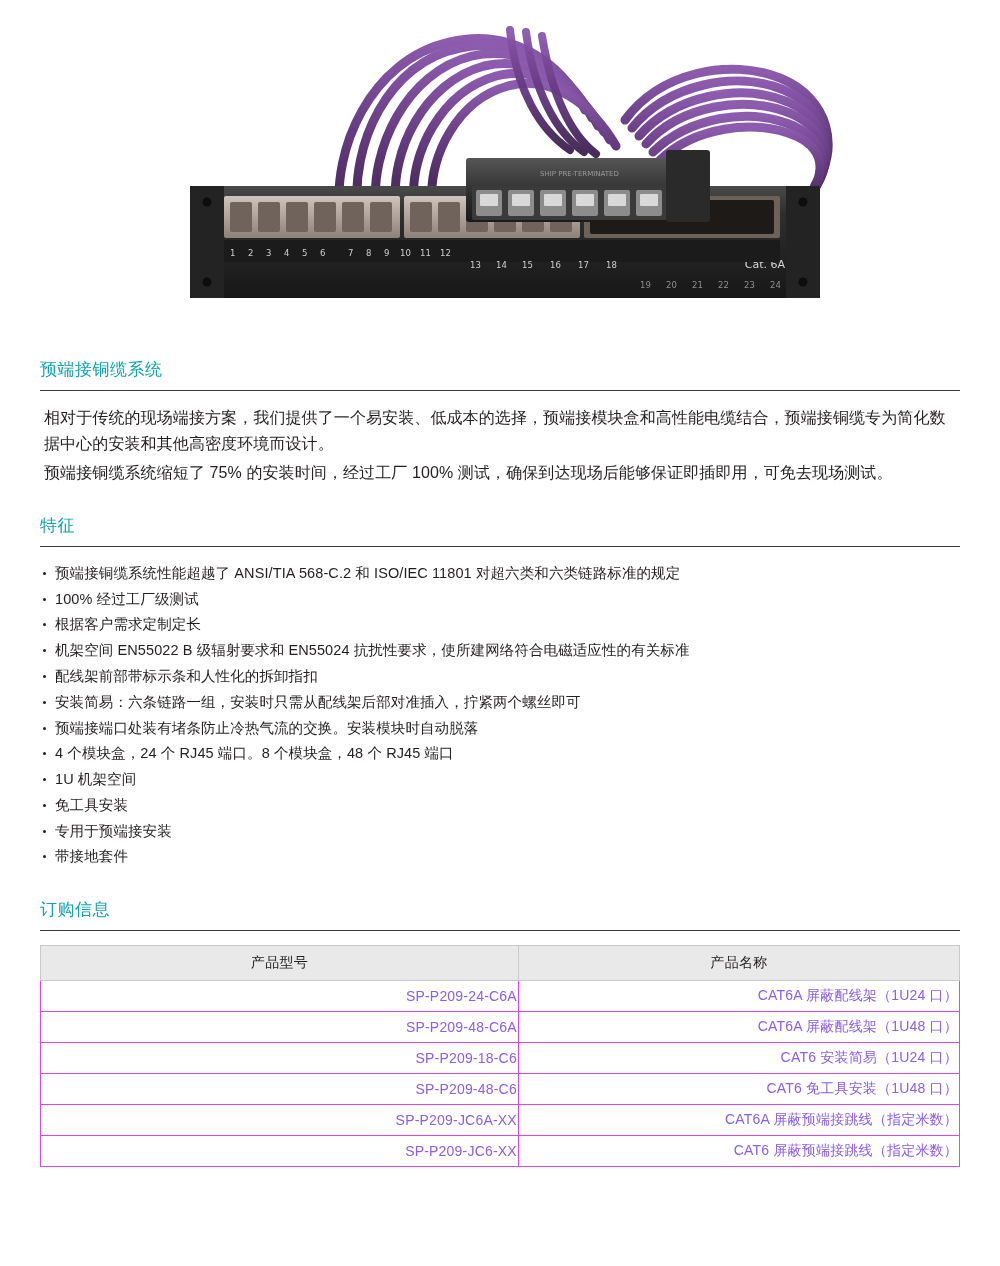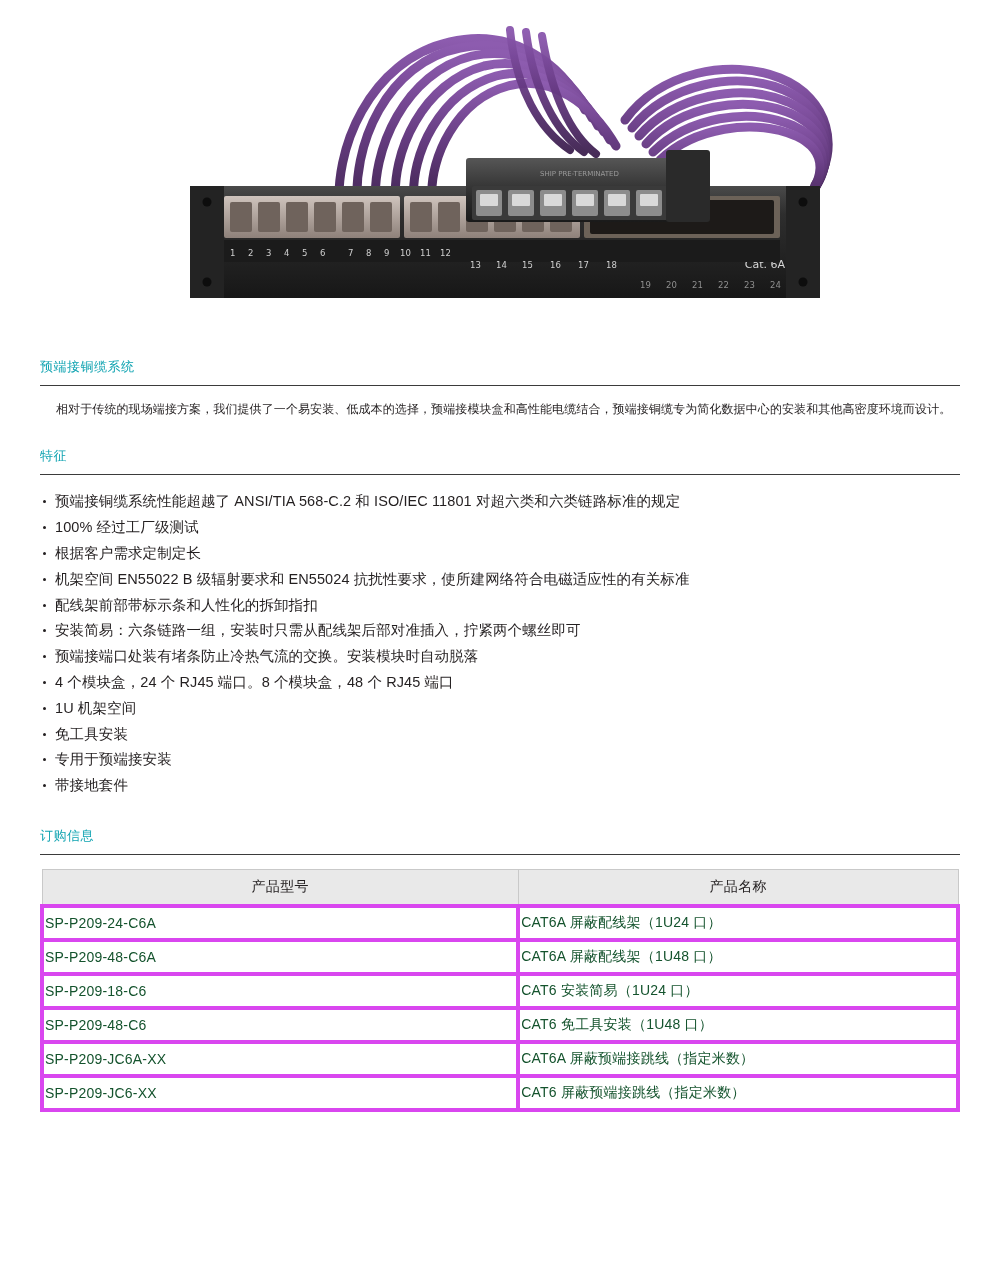--- a/index.html
+++ b/index.html
@@ -35,38 +35,38 @@
     left: 0; top: 0;
     width: 920px;
     height: 330px;
   }
   
   .hero svg { display: block; }
 
   
   .sec-title {
     color: #0fa3b1;
-    font-size: 13px;
+    font-size: 17px;
     letter-spacing: 0.5px;
     margin: 0 0 9px 0;
     font-weight: 400;
   }
   .rule {
     height: 1px;
     background: #3b3b3b;
     width: 100%;
     margin-bottom: 14px;
   }
 
   .block { margin-top: 28px; }
 
   p.body {
-    font-size: 12px;
+    font-size: 16px;
     line-height: 1.62;
-    margin: 0 0 3px 16px;
+    margin: 0 0 3px 4px;
     color: #231f20;
     letter-spacing: 0.1px;
   }
 
   
   ul.features {
     list-style: none;
     margin: 3px;
     padding: 0;
   }
@@ -100,23 +100,23 @@
     background: #e9e9e9;
     font-weight: 400;
     color: #231f20;
     height: 32px;
     border: 1px solid #c9c9c9;
     text-align: center;
     letter-spacing: 0.3px;
   }
   table.order td {
     height: 28px;
-    border: 4px solid #d946ef;
-    text-align: left;
-    color: #14532d;
+    border: 1px solid #d946ef;
+    text-align: right;
+    color: #8b5cf6;
     letter-spacing: 0.2px;
   }
   table.order td:first-child { width: 52%; }
   .tbl-wrap { margin-top: 10px; }
 </style>
 </head>
 <body>
 
 <div class="page">
 
@@ -260,20 +260,21 @@
           <text x="500" y="176" font-family="DejaVu Sans, sans-serif" font-size="7" fill="#9a9a9a">SHIP  PRE-TERMINATED</text>
         </g>
       </svg>
     </div>
   </div>
 
   <div class="block">
     <h2 class="sec-title">预端接铜缆系统</h2>
     <div class="rule"></div>
     <p class="body">相对于传统的现场端接方案，我们提供了一个易安装、低成本的选择，预端接模块盒和高性能电缆结合，预端接铜缆专为简化数据中心的安装和其他高密度环境而设计。</p>
+    <p class="body">预端接铜缆系统缩短了 75% 的安装时间，经过工厂 100% 测试，确保到达现场后能够保证即插即用，可免去现场测试。</p>
   </div>
 
   <div class="block">
     <h2 class="sec-title">特征</h2>
     <div class="rule"></div>
     <ul class="features">
       <li>预端接铜缆系统性能超越了 ANSI/TIA 568-C.2 和 ISO/IEC 11801 对超六类和六类链路标准的规定</li>
       <li>100% 经过工厂级测试</li>
       <li>根据客户需求定制定长</li>
       <li>机架空间 EN55022 B 级辐射要求和 EN55024 抗扰性要求，使所建网络符合电磁适应性的有关标准</li>

